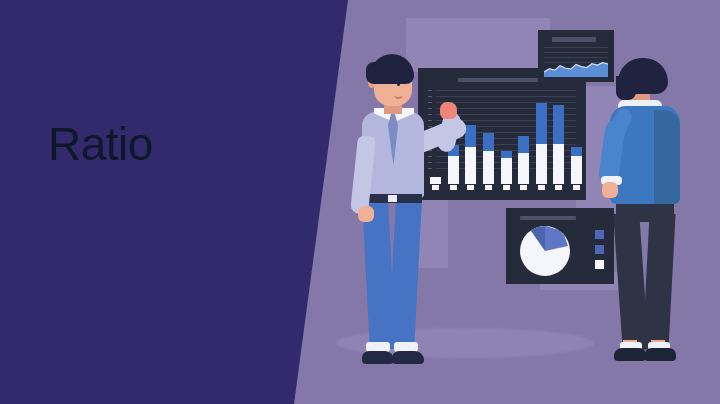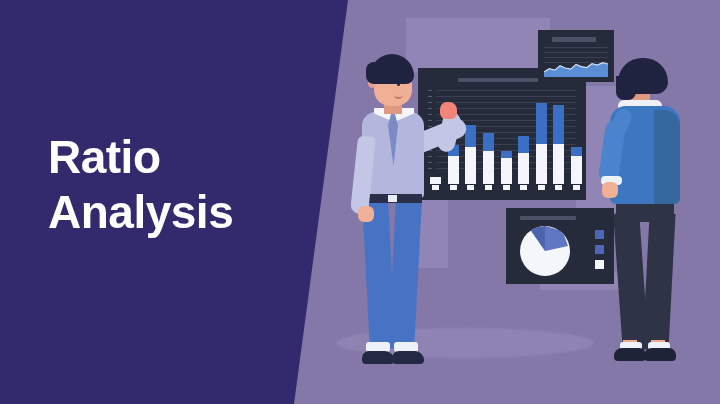--- a/index.html
+++ b/index.html
@@ -20,24 +20,24 @@
   .bg-left{
     position:absolute;left:0;top:0;
     width:360px;height:404px;
     background:#332a6e;
     clip-path:polygon(0 0, 348px 0, 294px 404px, 0 404px);
   }
 
   
   .title-block{
     position:absolute;
-    left:48px;top:131px;
+    left:48px;top:118px;
     width:256px;
-    color:#ffffff;
-    font-weight:bold;
+    color:#0f172a;
+    font-weight:normal;
     font-size:46px;
     line-height:1.16;
     letter-spacing:-0.5px;
     z-index:30;
   }
   .title-block .l2{margin-top:2px;}
 
   
   .ground{
     position:absolute;
@@ -245,21 +245,20 @@
 
   <div class="ground"></div>
 
   <div class="panel-purple pp-a"></div>
   <div class="panel-purple pp-b"></div>
   <div class="panel-purple pp-c"></div>
   <div class="panel-purple pp-d"></div>
 
   <div class="title-block">
     <div class="l1">Ratio</div>
-    <div class="l2">Analysis</div>
   </div>
 
   <div class="panel-dark board-main">
     <div class="board-inner">
       <div class="hdr-line"></div>
       <div class="grid-rows" id="gridRows">
           <i></i>
           <i></i>
           <i></i>
           <i></i>

